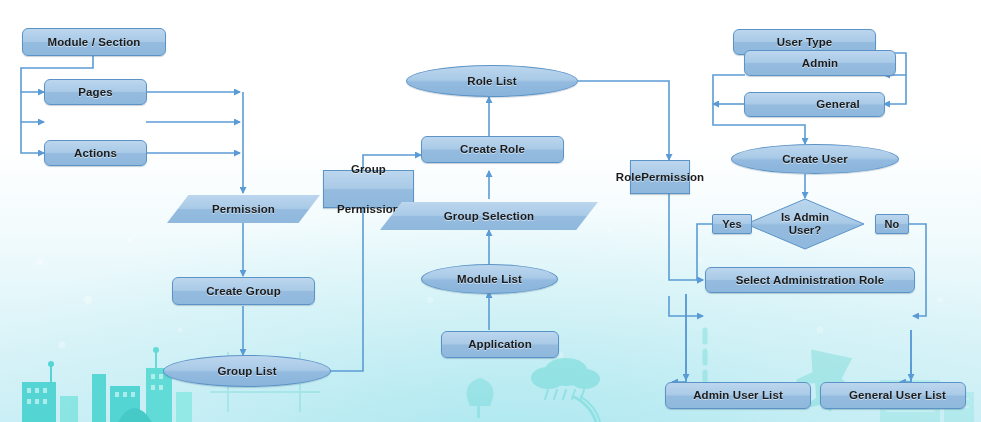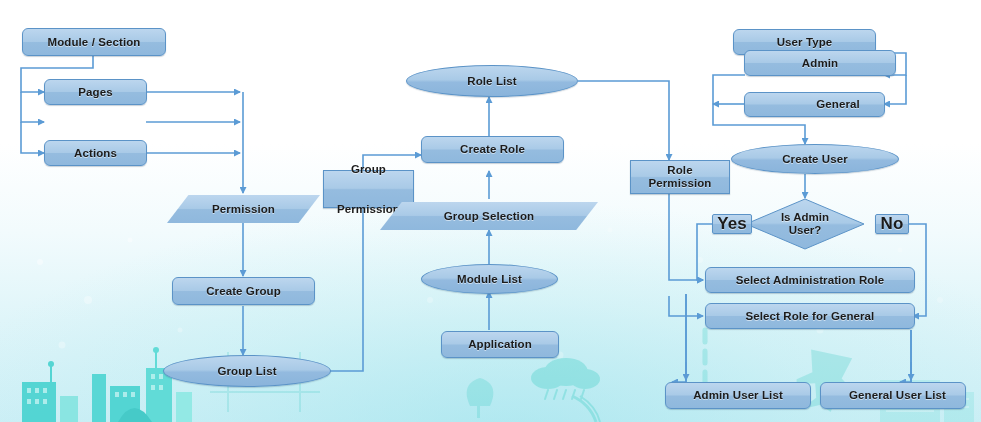--- a/index.html
+++ b/index.html
@@ -55,21 +55,21 @@
   }
   .para{
     background:linear-gradient(to bottom,#bcd6ee 0%,#a9cae7 48%,#95bcdf 52%,#8fb8dd 100%);
     border:1px solid #5b93c7;
     box-shadow:0 1px 1px rgba(60,90,120,.2);
   }
   .tag{
     background:linear-gradient(to bottom,#bcd6ee 0%,#a9cae7 48%,#95bcdf 52%,#8fb8dd 100%);
     border:1px solid #5b93c7;
     border-radius:2px;
-    font-size:17px;
+    font-size:11px;
     box-shadow:0 1px 1px rgba(60,90,120,.25);
   }
   .diamond-wrap{position:absolute;z-index:5;}
   .diamond-lbl{
     position:absolute;inset:0;
     display:flex;align-items:center;justify-content:center;
     font-weight:bold;font-size:11.5px;color:#1b1b1b;
     line-height:1.15;text-align:center;
     text-shadow:0 1px 0 rgba(255,255,255,.55);
     pointer-events:none;
@@ -274,21 +274,21 @@
   </div>
 
   <div class="node ellipse" style="left:421px;top:264px;width:137px;height:30px;">
     <span>Module List</span>
   </div>
 
   <div class="node rect" style="left:441px;top:331px;width:118px;height:27px;">
     <span>Application</span>
   </div>
 
-  <div class="node rect-sharp" style="left:630px;top:160px;width:100px;height:34px;flex-direction:column;">
+  <div class="node rect-sharp" style="left:630px;top:160px;width:60px;height:34px;flex-direction:row;">
     <span>Role</span>
     <span>Permission</span>
   </div>
 
   <div class="node rect" style="left:733px;top:29px;width:143px;height:26px;">
     <span>User Type</span>
   </div>
 
   <div class="node rect" style="left:744px;top:50px;width:152px;height:26px;">
     <span>Admin</span>
@@ -327,23 +327,20 @@
   </div>
 
   <div class="node tag" style="left:875px;top:214px;width:34px;height:20px;">
     <span>No</span>
   </div>
 
   <div class="node rect" style="left:705px;top:267px;width:210px;height:26px;">
     <span>Select Administration Role</span>
   </div>
 
-  <div class="node rect" style="left:705px;top:303px;width:210px;height:26px;">
-    <span>Select Role for General</span>
-  </div>
 
   <div class="node rect" style="left:665px;top:382px;width:146px;height:27px;">
     <span>Admin User List</span>
   </div>
 
   <div class="node rect" style="left:820px;top:382px;width:146px;height:27px;padding-left:9px;">
     <span>General User List</span>
   </div>
 
 </div>

